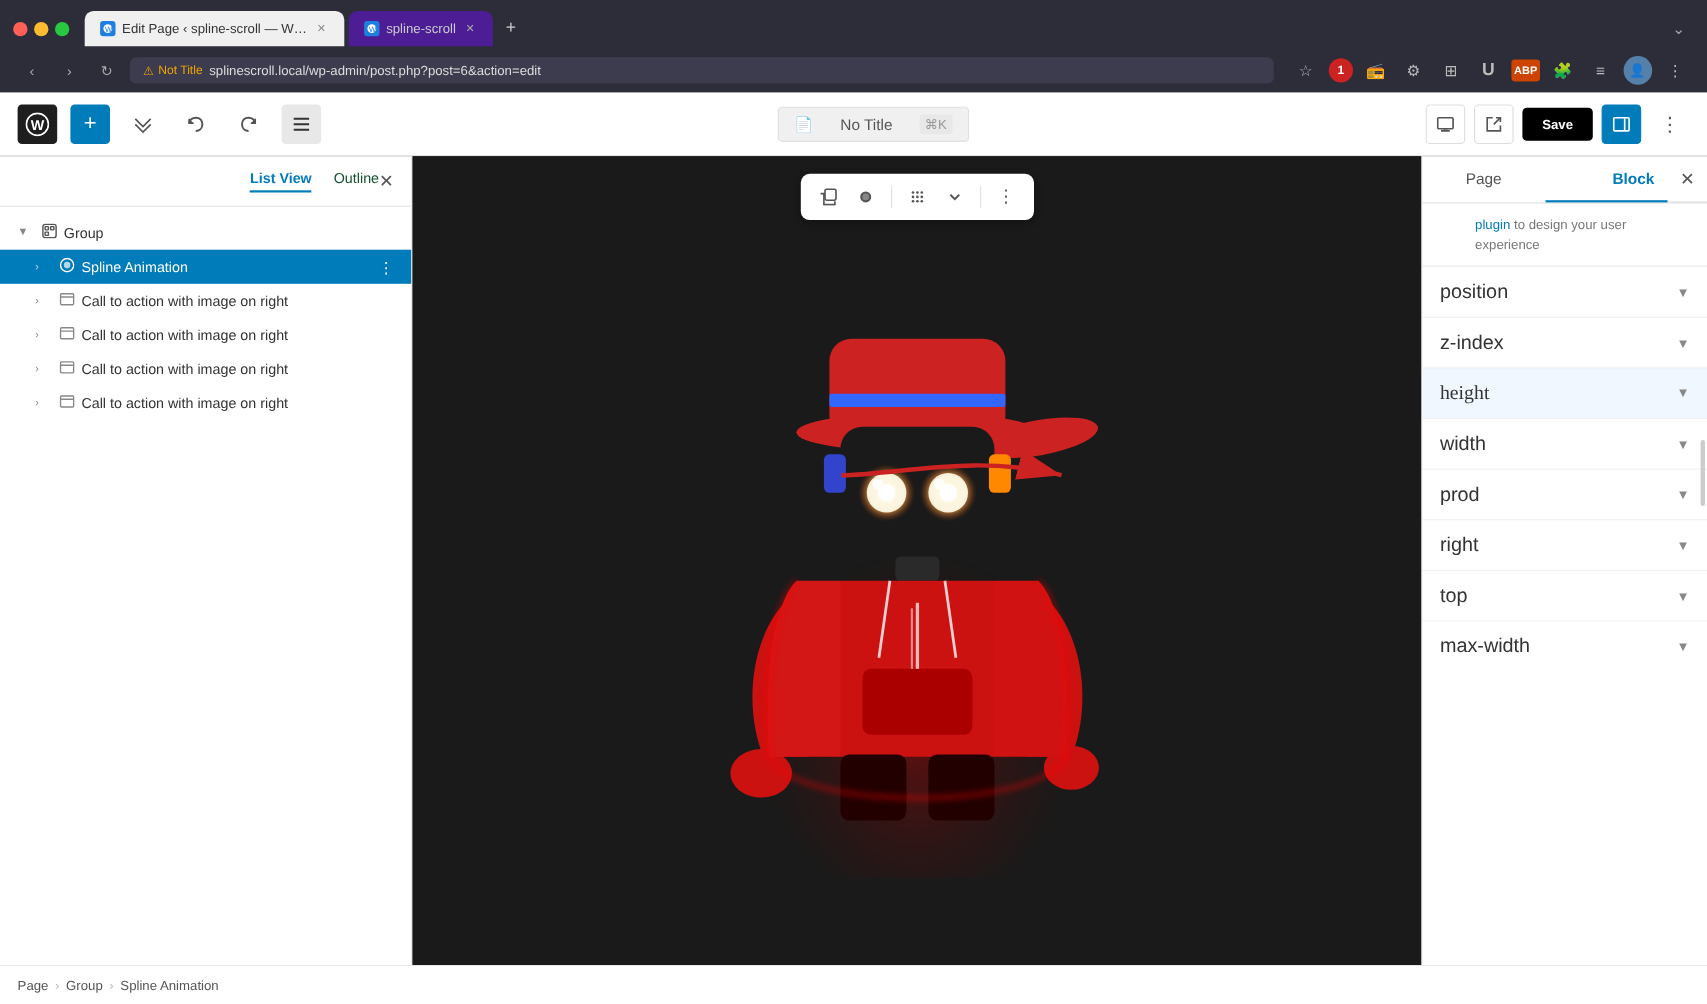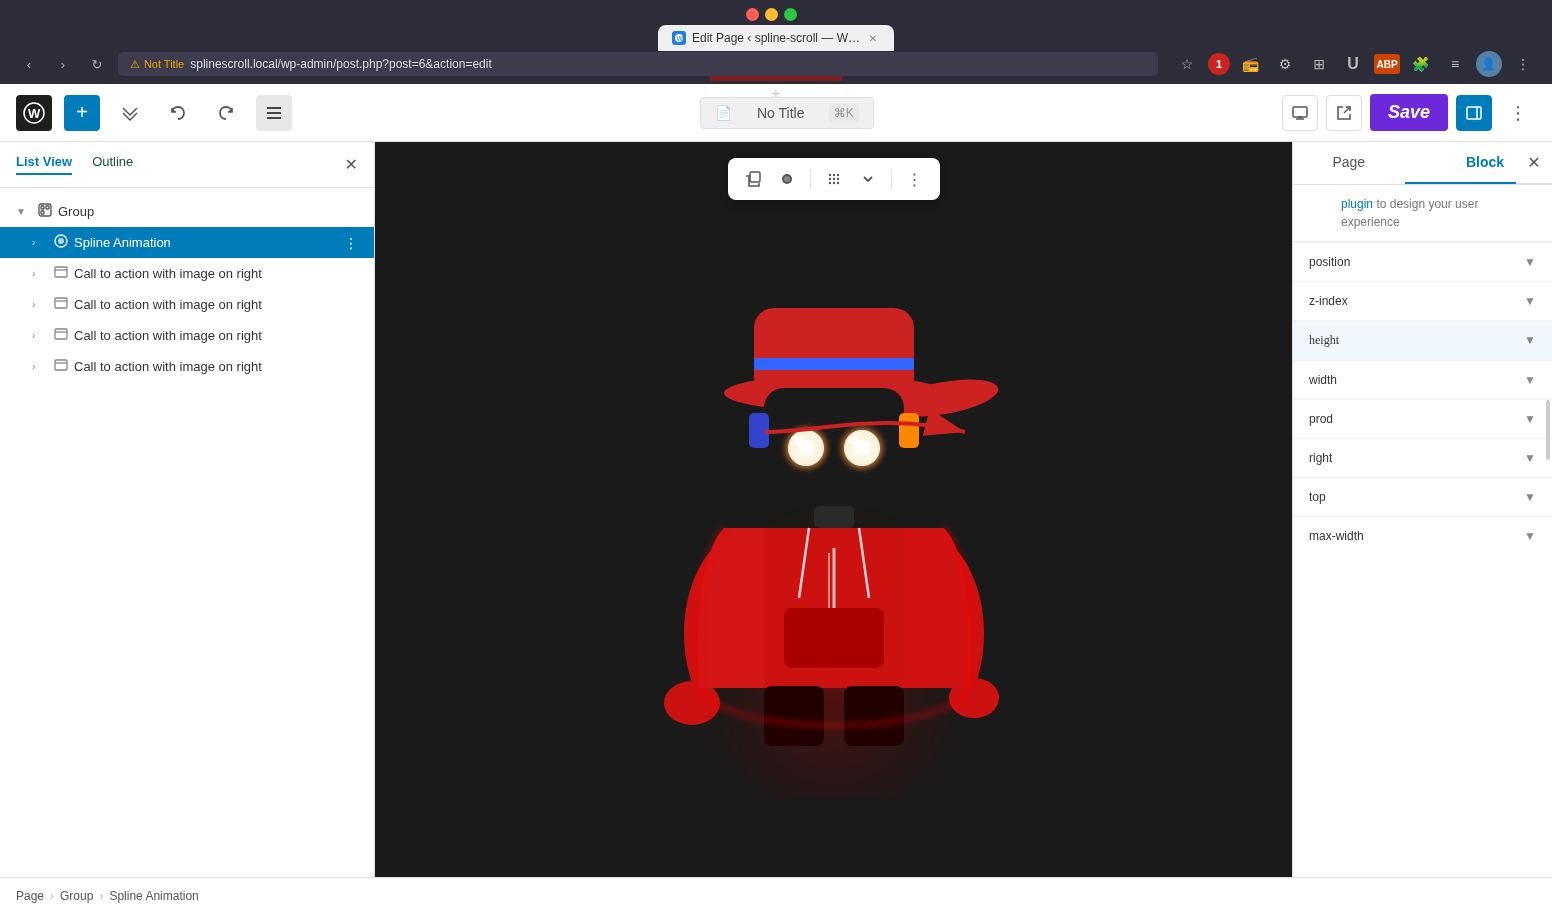--- a/index.html
+++ b/index.html
@@ -1,57 +1,57 @@
 <!DOCTYPE html>
 <html><head>
   <meta charset="utf-8">
   <style>
     * { box-sizing: border-box; margin: 0; padding: 0; }
     body { font-family: -apple-system, BlinkMacSystemFont, 'Segoe UI', sans-serif; background: #1e1e2e; width: 1552px; height: 913px; overflow: hidden; }
 
     
     .browser-chrome { background: #2d2d3a; width: 100%; }
-    .tab-bar { display: flex; align-items: center; padding: 8px 12px 0; gap: 4px; height: 44px; flex-direction: column; }
+    .tab-bar { display: flex; align-items: center; padding: 8px 12px 0; gap: 4px; height: 44px; }
     .traffic-lights { display: flex; gap: 6px; margin-right: 10px; }
     .traffic-light { width: 13px; height: 13px; border-radius: 50%; }
     .tl-red { background: #ff5f57; }
     .tl-yellow { background: #febc2e; }
     .tl-green { background: #28c840; }
-    .tab { display: flex; align-items: center; gap: 6px; padding: 6px 14px; background: #7f1d1d; border-radius: 8px 8px 0 0; font-size: 12px; color: #ccc; height: 32px; cursor: pointer; }
+    .tab { display: flex; align-items: center; gap: 6px; padding: 6px 14px; background: #4c1d95; border-radius: 8px 8px 0 0; font-size: 12px; color: #ccc; height: 32px; cursor: pointer; }
     .tab.active { background: #f0f0f0; color: #333; }
     .tab-icon { width: 14px; height: 14px; background: #1e7fe0; border-radius: 3px; display: flex; align-items: center; justify-content: center; }
     .tab-icon svg { width: 10px; height: 10px; fill: white; }
     .tab-close { width: 14px; height: 14px; border-radius: 50%; display: flex; align-items: center; justify-content: center; font-size: 10px; color: #888; cursor: pointer; }
     .new-tab-btn { width: 24px; height: 24px; border-radius: 50%; background: none; border: none; cursor: pointer; color: #ccc; font-size: 16px; display: flex; align-items: center; justify-content: center; }
 
     .address-bar-row { display: flex; align-items: center; padding: 6px 16px; gap: 8px; background: #2d2d3a; height: 40px; }
     .nav-btn { width: 26px; height: 26px; border-radius: 4px; background: none; border: none; color: #aaa; cursor: pointer; display: flex; align-items: center; justify-content: center; font-size: 13px; }
     .security-badge { display: flex; align-items: center; gap: 4px; font-size: 11px; color: #f0a500; }
     .address-bar { flex: 1; background: #3c3c4e; border-radius: 6px; padding: 5px 12px; font-size: 12px; color: #ddd; display: flex; align-items: center; gap: 6px; }
     .toolbar-right { display: flex; align-items: center; gap: 8px; margin-left: 8px; }
     .toolbar-icon { width: 26px; height: 26px; border-radius: 4px; display: flex; align-items: center; justify-content: center; cursor: pointer; color: #bbb; font-size: 14px; }
 
     
     .wp-admin-bar { background: #fff; border-bottom: 1px solid #e0e0e0; height: 58px; display: flex; align-items: center; padding: 0 16px; gap: 12px; }
     .wp-logo { width: 36px; height: 36px; background: #1e1e1e; border-radius: 4px; display: flex; align-items: center; justify-content: center; color: white; font-size: 18px; font-weight: bold; flex-shrink: 0; }
     .add-btn { background: #007cba; color: white; border: none; border-radius: 4px; width: 36px; height: 36px; font-size: 18px; cursor: pointer; display: flex; align-items: center; justify-content: center; }
     .admin-tool-btn { background: none; border: none; width: 36px; height: 36px; border-radius: 4px; cursor: pointer; display: flex; align-items: center; justify-content: center; color: #555; font-size: 16px; }
     .page-title-area { flex: 1; display: flex; align-items: center; justify-content: center; gap: 12px; }
-    .save-btn { background: #6d28d9; color: white; border: none; border-radius: 4px; padding: 8px 18px; font-size: 18px; cursor: pointer; font-weight: 600; font-style: italic; }
+    .save-btn { background: #000000; color: white; border: none; border-radius: 4px; padding: 8px 18px; font-size: 12px; cursor: pointer; font-weight: 600; }
     .view-toggle { display: flex; align-items: center; gap: 8px; }
     .view-btn { background: none; border: 1px solid #ddd; border-radius: 4px; width: 36px; height: 36px; cursor: pointer; display: flex; align-items: center; justify-content: center; color: #555; }
     .view-btn.active { background: #007cba; border-color: #007cba; color: white; }
     .more-btn { background: none; border: none; width: 36px; height: 36px; cursor: pointer; display: flex; align-items: center; justify-content: center; color: #555; font-size: 18px; }
 
     
     .main-layout { display: flex; height: calc(913px - 44px - 40px - 58px); }
 
     
     .sidebar { width: 375px; background: #fff; border-right: 1px solid #e0e0e0; display: flex; flex-direction: column; flex-shrink: 0; }
-    .sidebar-header { display: flex; align-items: center; justify-content: space-between; padding: 12px 16px; border-bottom: 1px solid #e0e0e0; }
+    .sidebar-header { display: flex; align-items: center; justify-content: flex-end; padding: 12px 16px; border-bottom: 1px solid #e0e0e0; }
     .sidebar-tabs { display: flex; gap: 20px; }
     .sidebar-tab { font-size: 13px; color: #14532d; cursor: pointer; padding-bottom: 4px; }
     .sidebar-tab.active { color: #007cba; border-bottom: 2px solid #007cba; font-weight: 600; }
     .close-btn { background: none; border: none; cursor: pointer; color: #555; font-size: 16px; }
     .sidebar-content { flex: 1; overflow-y: auto; padding: 8px 0; }
     .tree-item { display: flex; align-items: center; gap: 6px; padding: 7px 16px; cursor: pointer; font-size: 13px; color: #333; }
     .tree-item.selected { background: #007cba; color: white; }
     .tree-item.selected .item-icon { color: white; }
     .tree-item .expand-arrow { width: 16px; color: #888; font-size: 10px; flex-shrink: 0; }
     .tree-item .item-icon { font-size: 13px; flex-shrink: 0; }
@@ -72,21 +72,21 @@
     .panel-tab { flex: 1; padding: 12px; text-align: center; font-size: 14px; color: #555; cursor: pointer; }
     .panel-tab.active { color: #007cba; border-bottom: 2px solid #007cba; font-weight: 600; text-align: right; }
     .panel-close { width: 36px; display: flex; align-items: center; justify-content: center; cursor: pointer; color: #555; font-size: 16px; border: none; background: none; border-bottom: 1px solid #e0e0e0; }
     .panel-section { padding: 12px 16px; }
     .panel-section-label { font-size: 11px; color: #888; text-transform: uppercase; letter-spacing: 0.5px; margin-bottom: 8px; font-weight: 600; }
     .spline-url-input { width: 100%; border: 2px solid #007cba; border-radius: 4px; padding: 8px 10px; font-size: 12px; color: #333; background: white; outline: none; }
     .custom-styles-header { display: flex; align-items: center; justify-content: space-between; padding: 12px 16px; border-top: 1px solid #e0e0e0; cursor: pointer; }
     .custom-styles-title { font-size: 14px; font-weight: 600; color: #1e1e1e; }
     .custom-styles-toggle { color: #555; font-size: 12px; }
     .style-row { display: flex; align-items: center; justify-content: space-between; padding: 12px 16px; border-top: 1px solid #f0f0f0; cursor: pointer; }
-    .style-row-label { font-size: 12px; color: #333; }
+    .style-row-label { font-size: 18px; color: #333; }
     .style-row-arrow { color: #888; font-size: 12px; }
     .style-row.highlighted { background: #f0f7ff; font-family: Liberation Serif, serif; }
 
     
     .status-bar { position: fixed; bottom: 0; left: 0; right: 0; background: #fff; border-top: 1px solid #e0e0e0; height: 36px; display: flex; align-items: center; padding: 0 16px; font-size: 12px; color: #555; gap: 6px; }
     .breadcrumb-sep { color: #bbb; }
 
     
     .red-arrow { position: absolute; top: 280px; left: 500px; z-index: 20; pointer-events: none; }
 

